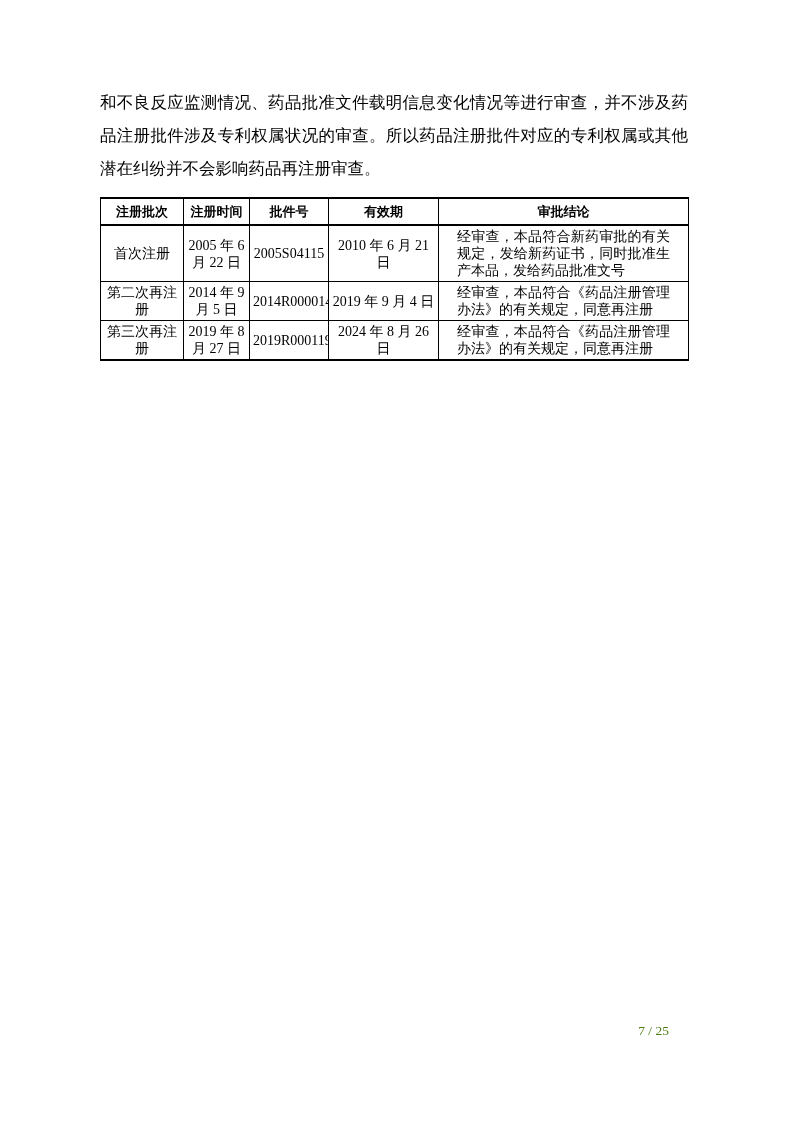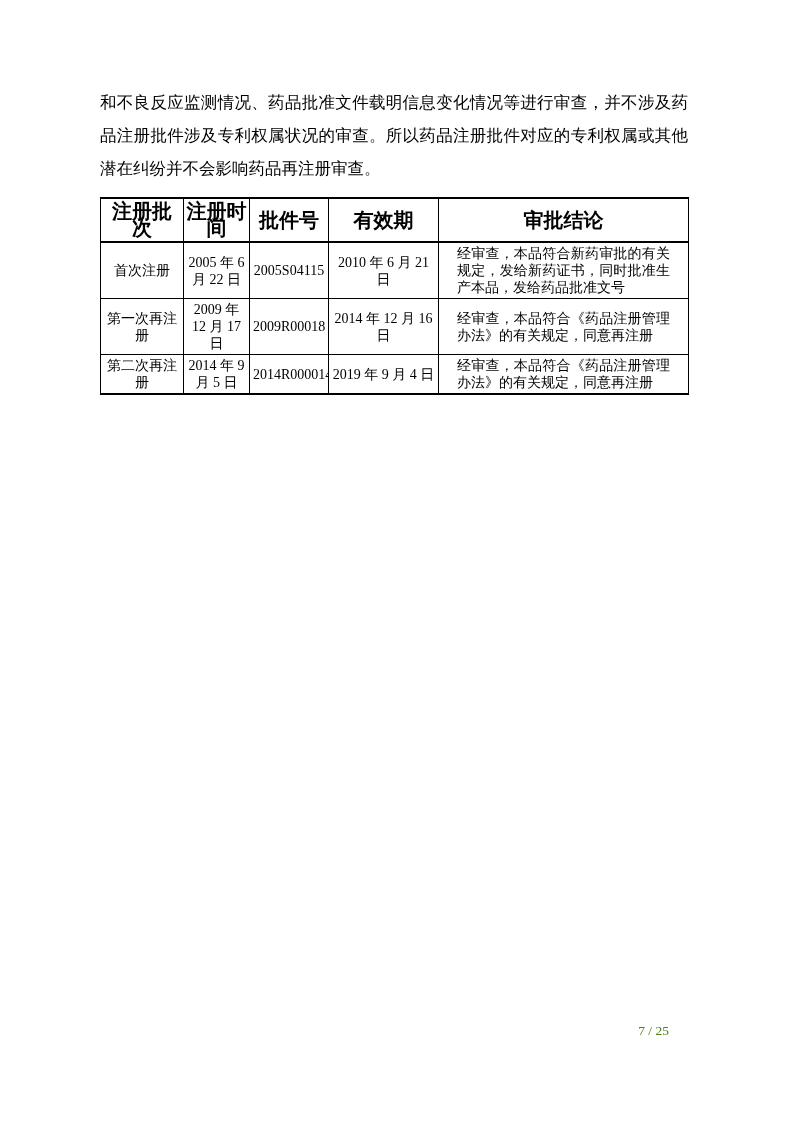--- a/index.html
+++ b/index.html
@@ -47,21 +47,21 @@
     vertical-align: middle;
     padding: 2px 3px;
     font-size: 14px;
     line-height: 17px;
     overflow: hidden;
   }
   table.reg-table thead tr {
     border-bottom: 2px solid #000;
   }
   table.reg-table th {
-    font-size: 20px;
+    font-size: 13px;
     font-weight: bold;
     padding: 4px 2px;
     border-bottom: 2px solid #000;
   }
   table.reg-table td.conclusion {
     text-align: justify;
     padding: 2px 18px;
     word-break: break-all;
   }
   .footer-pagenum {
@@ -100,31 +100,31 @@
       </thead>
       <tbody>
         <tr>
           <td>首次注册</td>
           <td>2005 年 6 月 22 日</td>
           <td>2005S04115</td>
           <td>2010 年 6 月 21 日</td>
           <td class="conclusion">经审查，本品符合新药审批的有关规定，发给新药证书，同时批准生产本品，发给药品批准文号</td>
         </tr>
         <tr>
-          <td>第一次再注册</td>
-          <td>2009 年 12 月 17 日</td>
-          <td>2009R00018</td>
-          <td>2014 年 12 月 16 日</td>
-          <td class="conclusion">经审查，本品符合《药品注册管理办法》的有关规定，同意再注册</td>
-        </tr>
-        <tr>
           <td>第二次再注册</td>
           <td>2014 年 9 月 5 日</td>
           <td>2014R000014</td>
           <td>2019 年 9 月 4 日</td>
+          <td class="conclusion">经审查，本品符合《药品注册管理办法》的有关规定，同意再注册</td>
+        </tr>
+        <tr>
+          <td>第三次再注册</td>
+          <td>2019 年 8 月 27 日</td>
+          <td>2019R000119</td>
+          <td>2024 年 8 月 26 日</td>
           <td class="conclusion">经审查，本品符合《药品注册管理办法》的有关规定，同意再注册</td>
         </tr>
       </tbody>
     </table>
   </div>
 
   <div class="footer-pagenum">7 / 25</div>
 </div>
 
 </body></html>

